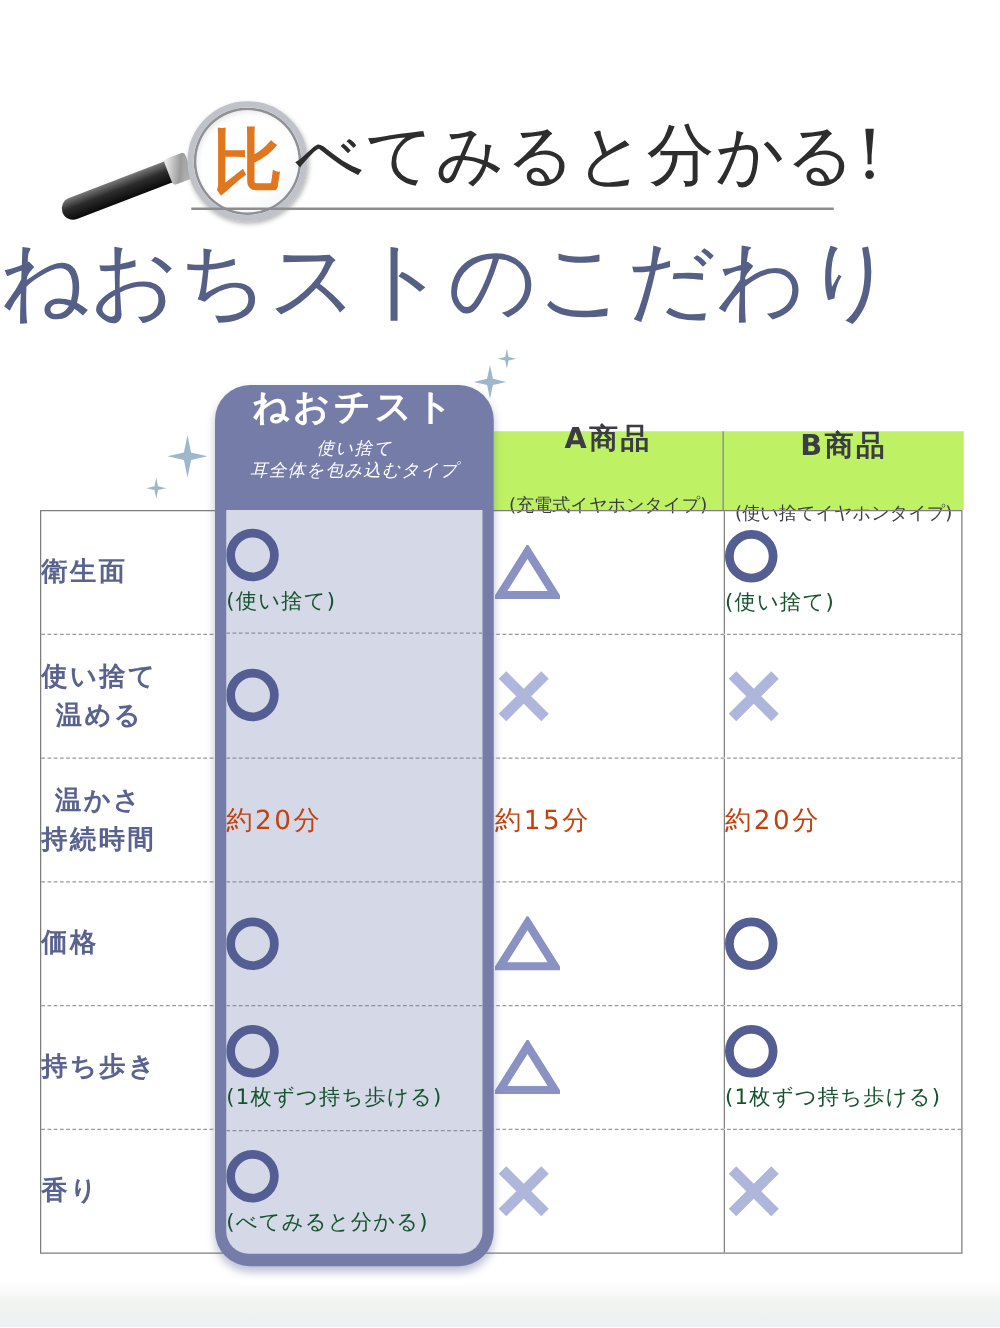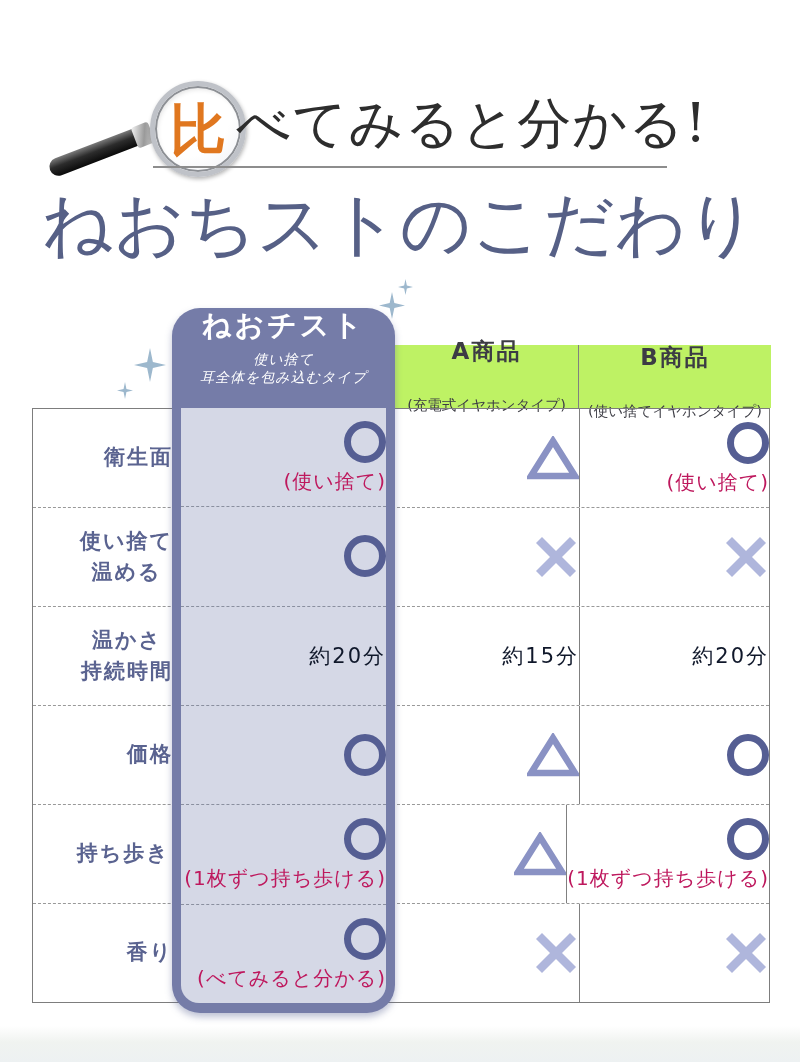--- a/index.html
+++ b/index.html
@@ -19,21 +19,21 @@
       border:5px solid #bfc2c8;
       box-shadow:inset 0 0 0 2px #8d9095, 1px 2px 4px rgba(0,0,0,.3), inset 2px 3px 5px rgba(0,0,0,.12);
       display:flex;align-items:center;justify-content:center;}
   .lens-char{font-family:"DejaVu Serif","Liberation Serif",serif;font-size:56px;line-height:1;
       color:#e0771f;font-weight:600;}
 
   
   .headline{position:absolute;left:236px;top:90px;font-family:"DejaVu Serif","Liberation Serif",serif;
       font-size:54px;line-height:1.25;color:#2d2d2d;letter-spacing:1px;white-space:nowrap;}
   .headline-underline{position:absolute;left:153px;top:166px;width:514px;height:2px;background:#8d8d8d;}
-  .page-title{position:absolute;left:0;top:184px;width:800px;margin:0;text-align:center;
+  .page-title{position:absolute;left:0;top:184px;width:660px;margin:0;text-align:center;
       font-family:"DejaVu Serif","Liberation Serif",serif;font-weight:500;
       font-size:70px;line-height:1.15;color:#566086;letter-spacing:0px;white-space:nowrap;}
 
   
   .sparkle{position:absolute;background:#9db8cd;
       clip-path:polygon(50% 0%,59% 41%,100% 50%,59% 59%,50% 100%,41% 59%,0% 50%,41% 41%);}
   .sp-l-big{left:134px;top:348px;width:32px;height:34px;}
   .sp-l-small{left:117px;top:382px;width:16px;height:17px;}
   .sp-r-big{left:379px;top:292px;width:26px;height:27px;}
   .sp-r-small{left:398px;top:279px;width:15px;height:16px;}
@@ -44,21 +44,21 @@
   .prod-head.a{left:395px;width:183px;}
   .prod-head.b{left:578px;width:192px;border-left:1px solid #808080;justify-content:space-between;}
   .prod-name{font-size:23px;font-weight:bold;color:#3c3c44;letter-spacing:2px;line-height:1.1;}
   .prod-sub{font-size:14.5px;color:#3c3c44;letter-spacing:0;white-space:nowrap;line-height:1.2;margin-top:32px;}
 
   
   .cmp-body{position:absolute;left:32px;top:408px;width:738px;height:595px;
       border:1px solid #7d7d7d;box-sizing:border-box;display:flex;flex-direction:column;}
   .t-row{flex:1;display:flex;box-sizing:border-box;}
   .t-row.dashed{border-top:1px dashed #999;}
-  .cell{box-sizing:border-box;display:flex;flex-direction:column;align-items:flex-end;justify-content:center;gap:6px;}
+  .cell{box-sizing:border-box;display:flex;flex-direction:column;align-items:flex-start;justify-content:center;gap:6px;}
   .cell.label{width:140px;}
   .cell.hl-gap{width:223px;}
   .cell.a{width:183px;}
   .cell.b{flex:1;border-left:1px solid #808080;}
   .row-label{font-size:21px;font-weight:bold;color:#5a6390;letter-spacing:2px;
       text-align:center;white-space:pre-line;line-height:1.5;}
 
   
   .hl-col{position:absolute;left:172px;top:308px;width:223px;height:705px;background:#757ca8;
       border-radius:28px;box-shadow:0 4px 7px rgba(90,99,148,.4);z-index:5;}
@@ -66,22 +66,22 @@
       padding-top:4px;box-sizing:border-box;}
   .hl-title{color:#ffffff;font-size:29px;font-weight:bold;letter-spacing:3px;line-height:1.2;margin-bottom:7px;}
   .hl-sub{color:#ffffff;font-size:14px;letter-spacing:1px;line-height:1.35;text-align:center;font-style:italic;}
   .hl-inner{position:absolute;left:9px;top:100px;width:205px;height:595px;background:#d5d8e6;
       border-radius:0 0 18px 18px;display:flex;flex-direction:column;overflow:hidden;}
   .hl-inner .cell{width:100%;}
   .hl-inner .cell.dashed{border-top:1px dashed #8a8f9f;}
 
   
   .sym-circle{width:42px;height:42px;border-radius:50%;border:7px solid #555e93;box-sizing:border-box;}
-  .sym-note{font-size:20px;color:#be185d;letter-spacing:1px;white-space:nowrap;line-height:1.2;}
-  .val-text{font-size:21px;color:#0f172a;letter-spacing:2px;margin-left:12px;}
+  .sym-note{font-size:17px;color:#14532d;letter-spacing:1px;white-space:nowrap;line-height:1.2;}
+  .val-text{font-size:21px;color:#c2410c;letter-spacing:2px;}
   .sym-svg{display:block;}
 
   
   .bottom-band{position:absolute;left:0;top:1026px;width:800px;height:36px;
       background:linear-gradient(to bottom,rgba(241,244,241,0) 0%,#f0f3f0 45%,#edf1f2 100%);}
 </style>
 </head>
 <body>
 
 <div class="page">

